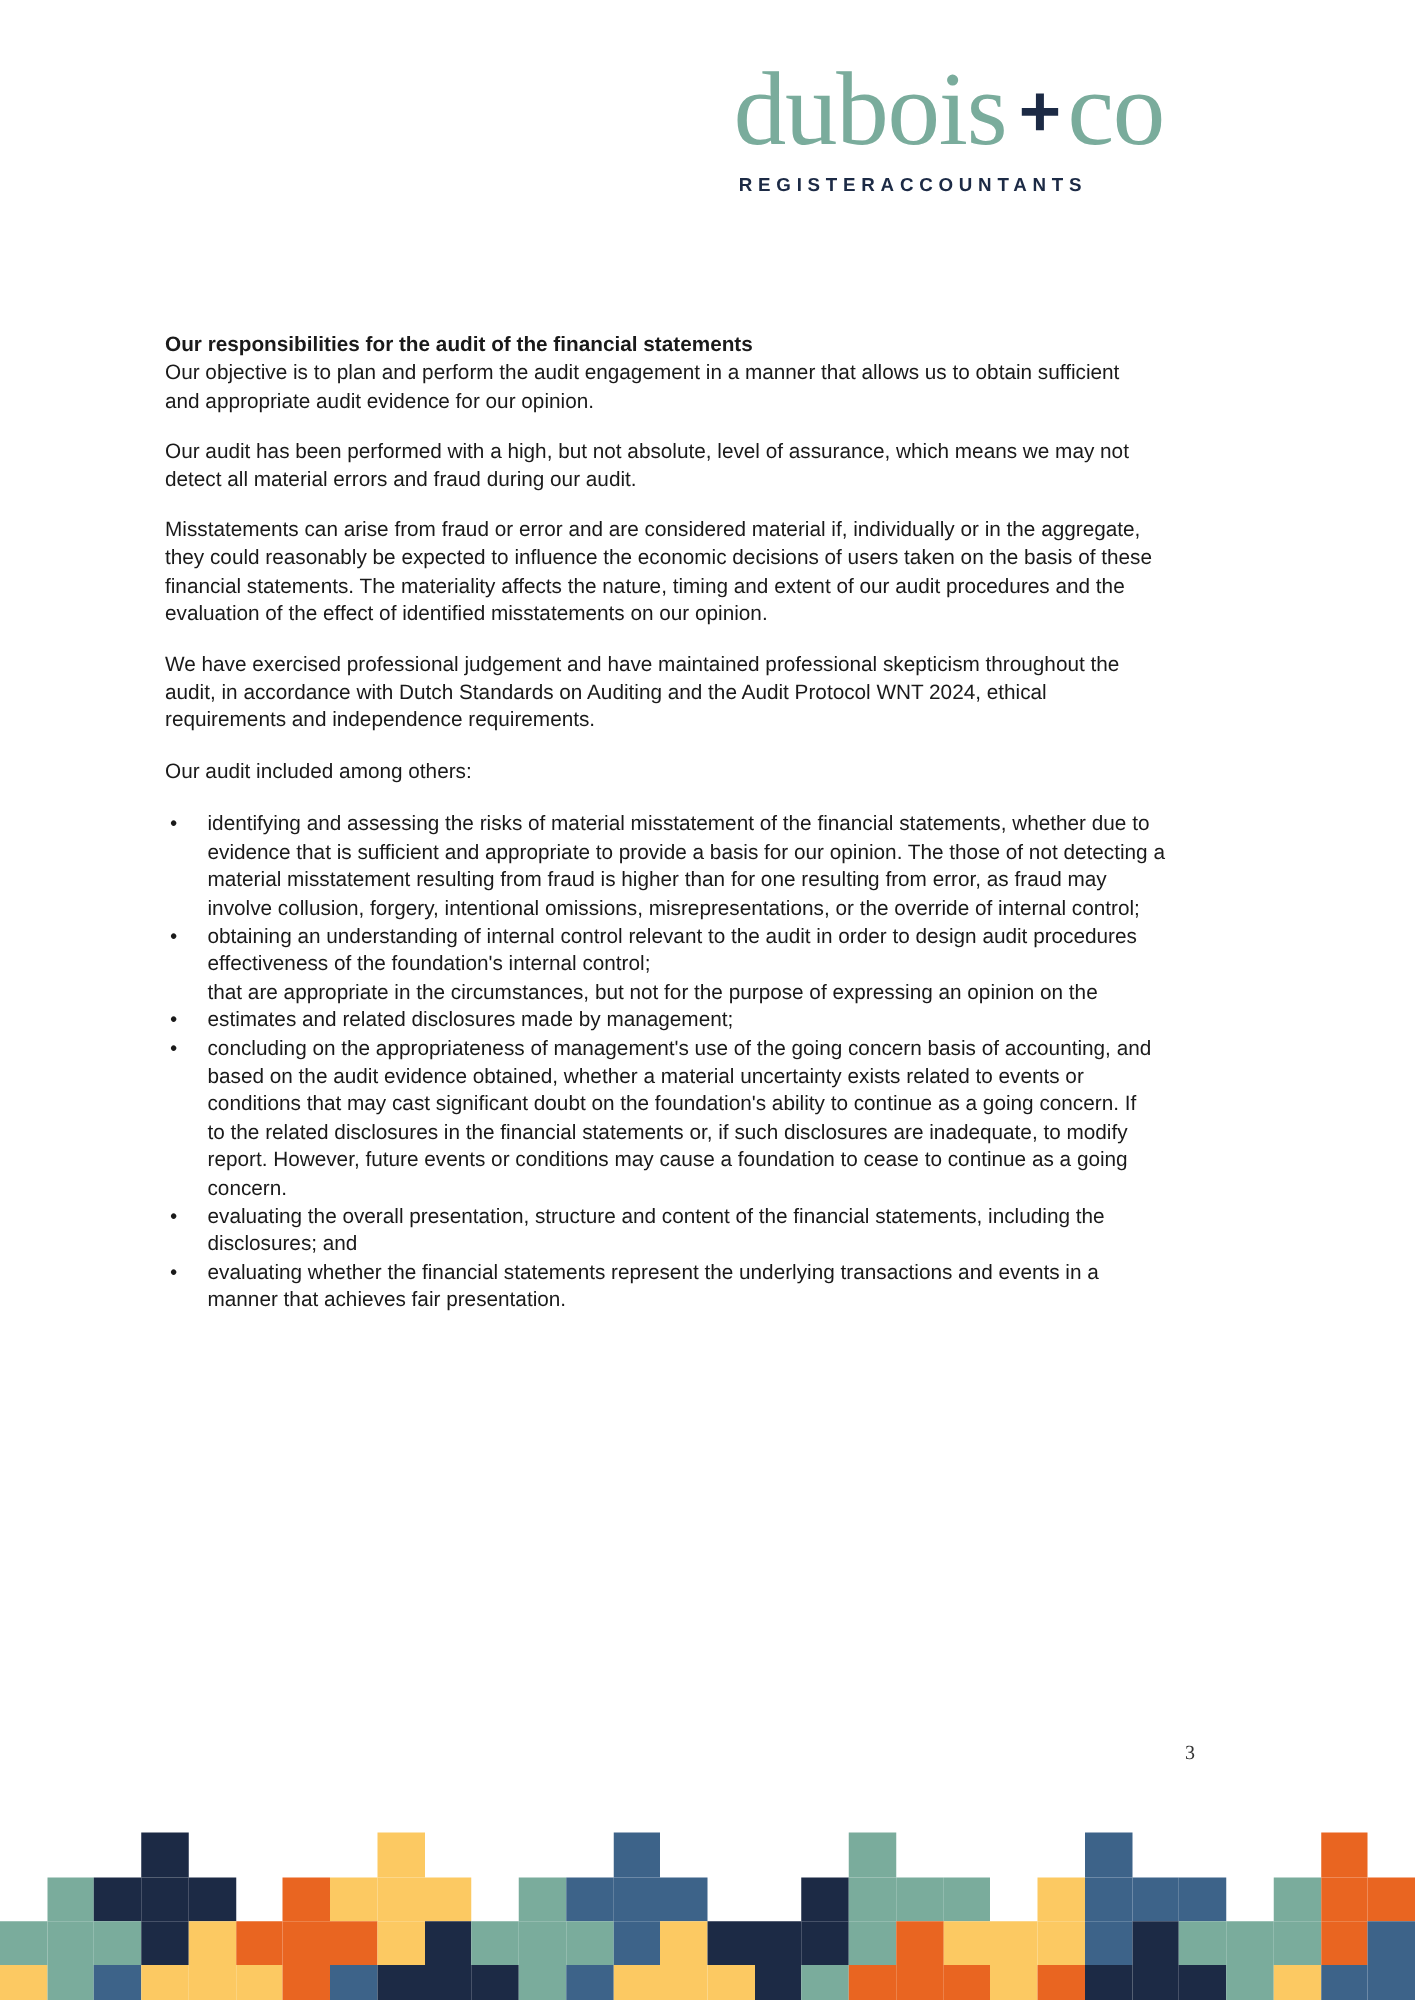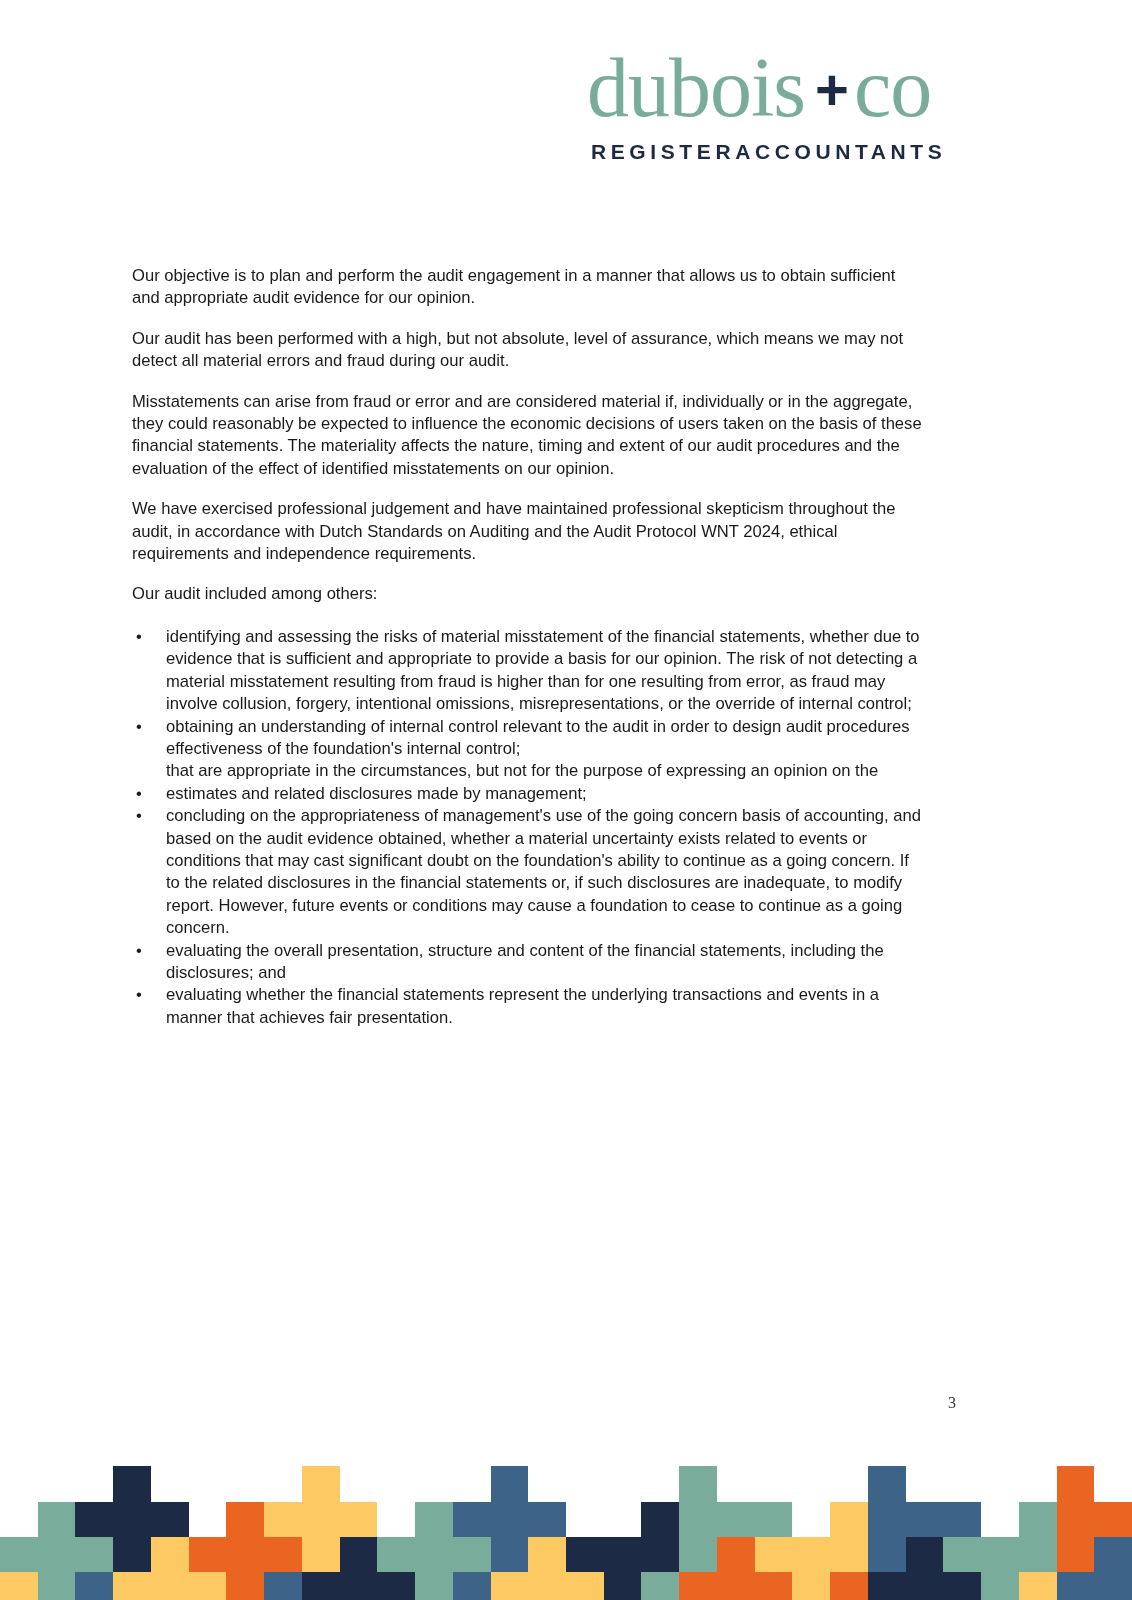--- a/index.html
+++ b/index.html
@@ -10,21 +10,21 @@
   .logo-mark {
     font-family: "DejaVu Serif", "Liberation Serif", serif;
     font-size: 74px; line-height: 80px; color: #7aac9c; white-space: nowrap;
     letter-spacing: -1px;
     font-family: "Liberation Serif", serif;
     font-size: 84px;
   }
   .logo-plus { color: #1c2a45; font-family: "Liberation Sans", sans-serif; font-weight: bold; font-size: 58px; position: relative; top: -6px; margin: 0 6px 0 10px; }
   .logo-sub {
     font-family: "Liberation Sans", sans-serif; font-weight: bold;
-    font-size: 21px; letter-spacing: 4.6px; color: #1c2a45;
+    font-size: 15px; letter-spacing: 4.6px; color: #1c2a45;
     margin-top: 4px; white-space: nowrap; padding-left: 4px;
   }
 
   .content {
     position: absolute; left: 132px; top: 265px; width: 860px;
     font-family: "Liberation Sans", sans-serif; font-size: 16.6px;
     line-height: 22.4px; color: #1a1a1a;
   }
   .heading { font-weight: bold; }
   .line { white-space: nowrap; display: block; }
@@ -47,20 +47,21 @@
 <body>
 
 <div class="page">
 
   <div class="logo">
     <div class="logo-mark"><span>dubois</span><span class="logo-plus">+</span><span>co</span></div>
     <div class="logo-sub">REGISTERACCOUNTANTS</div>
   </div>
 
   <div class="content">
+    <div class="heading line">Our responsibilities for the audit of the financial statements</div>
     <div id="paragraphs">
         <div class="para">
           <span class="line">Our objective is to plan and perform the audit engagement in a manner that allows us to obtain sufficient</span>
           <span class="line">and appropriate audit evidence for our opinion.</span>
         </div>
         <div class="para">
           <span class="line">Our audit has been performed with a high, but not absolute, level of assurance, which means we may not</span>
           <span class="line">detect all material errors and fraud during our audit.</span>
         </div>
         <div class="para">
@@ -75,21 +76,21 @@
           <span class="line">requirements and independence requirements.</span>
         </div>
         <div class="para" style="margin-bottom: 0px;">
           <span class="line">Our audit included among others:</span>
         </div>
       </div>
     <ul class="bullets" id="bullets">
         <li class="bullet">
           <span class="bullet-dot">•</span>
           <span class="line">identifying and assessing the risks of material misstatement of the financial statements, whether due to</span>
-          <span class="line">evidence that is sufficient and appropriate to provide a basis for our opinion. The risk of not detecting a</span>
+          <span class="line">evidence that is sufficient and appropriate to provide a basis for our opinion. The those of not detecting a</span>
           <span class="line">material misstatement resulting from fraud is higher than for one resulting from error, as fraud may</span>
           <span class="line">involve collusion, forgery, intentional omissions, misrepresentations, or the override of internal control;</span>
         </li>
         <li class="bullet">
           <span class="bullet-dot">•</span>
           <span class="line">obtaining an understanding of internal control relevant to the audit in order to design audit procedures</span>
           <span class="line">effectiveness of the foundation's internal control;</span>
           <span class="line">that are appropriate in the circumstances, but not for the purpose of expressing an opinion on the</span>
         </li>
         <li class="bullet">

